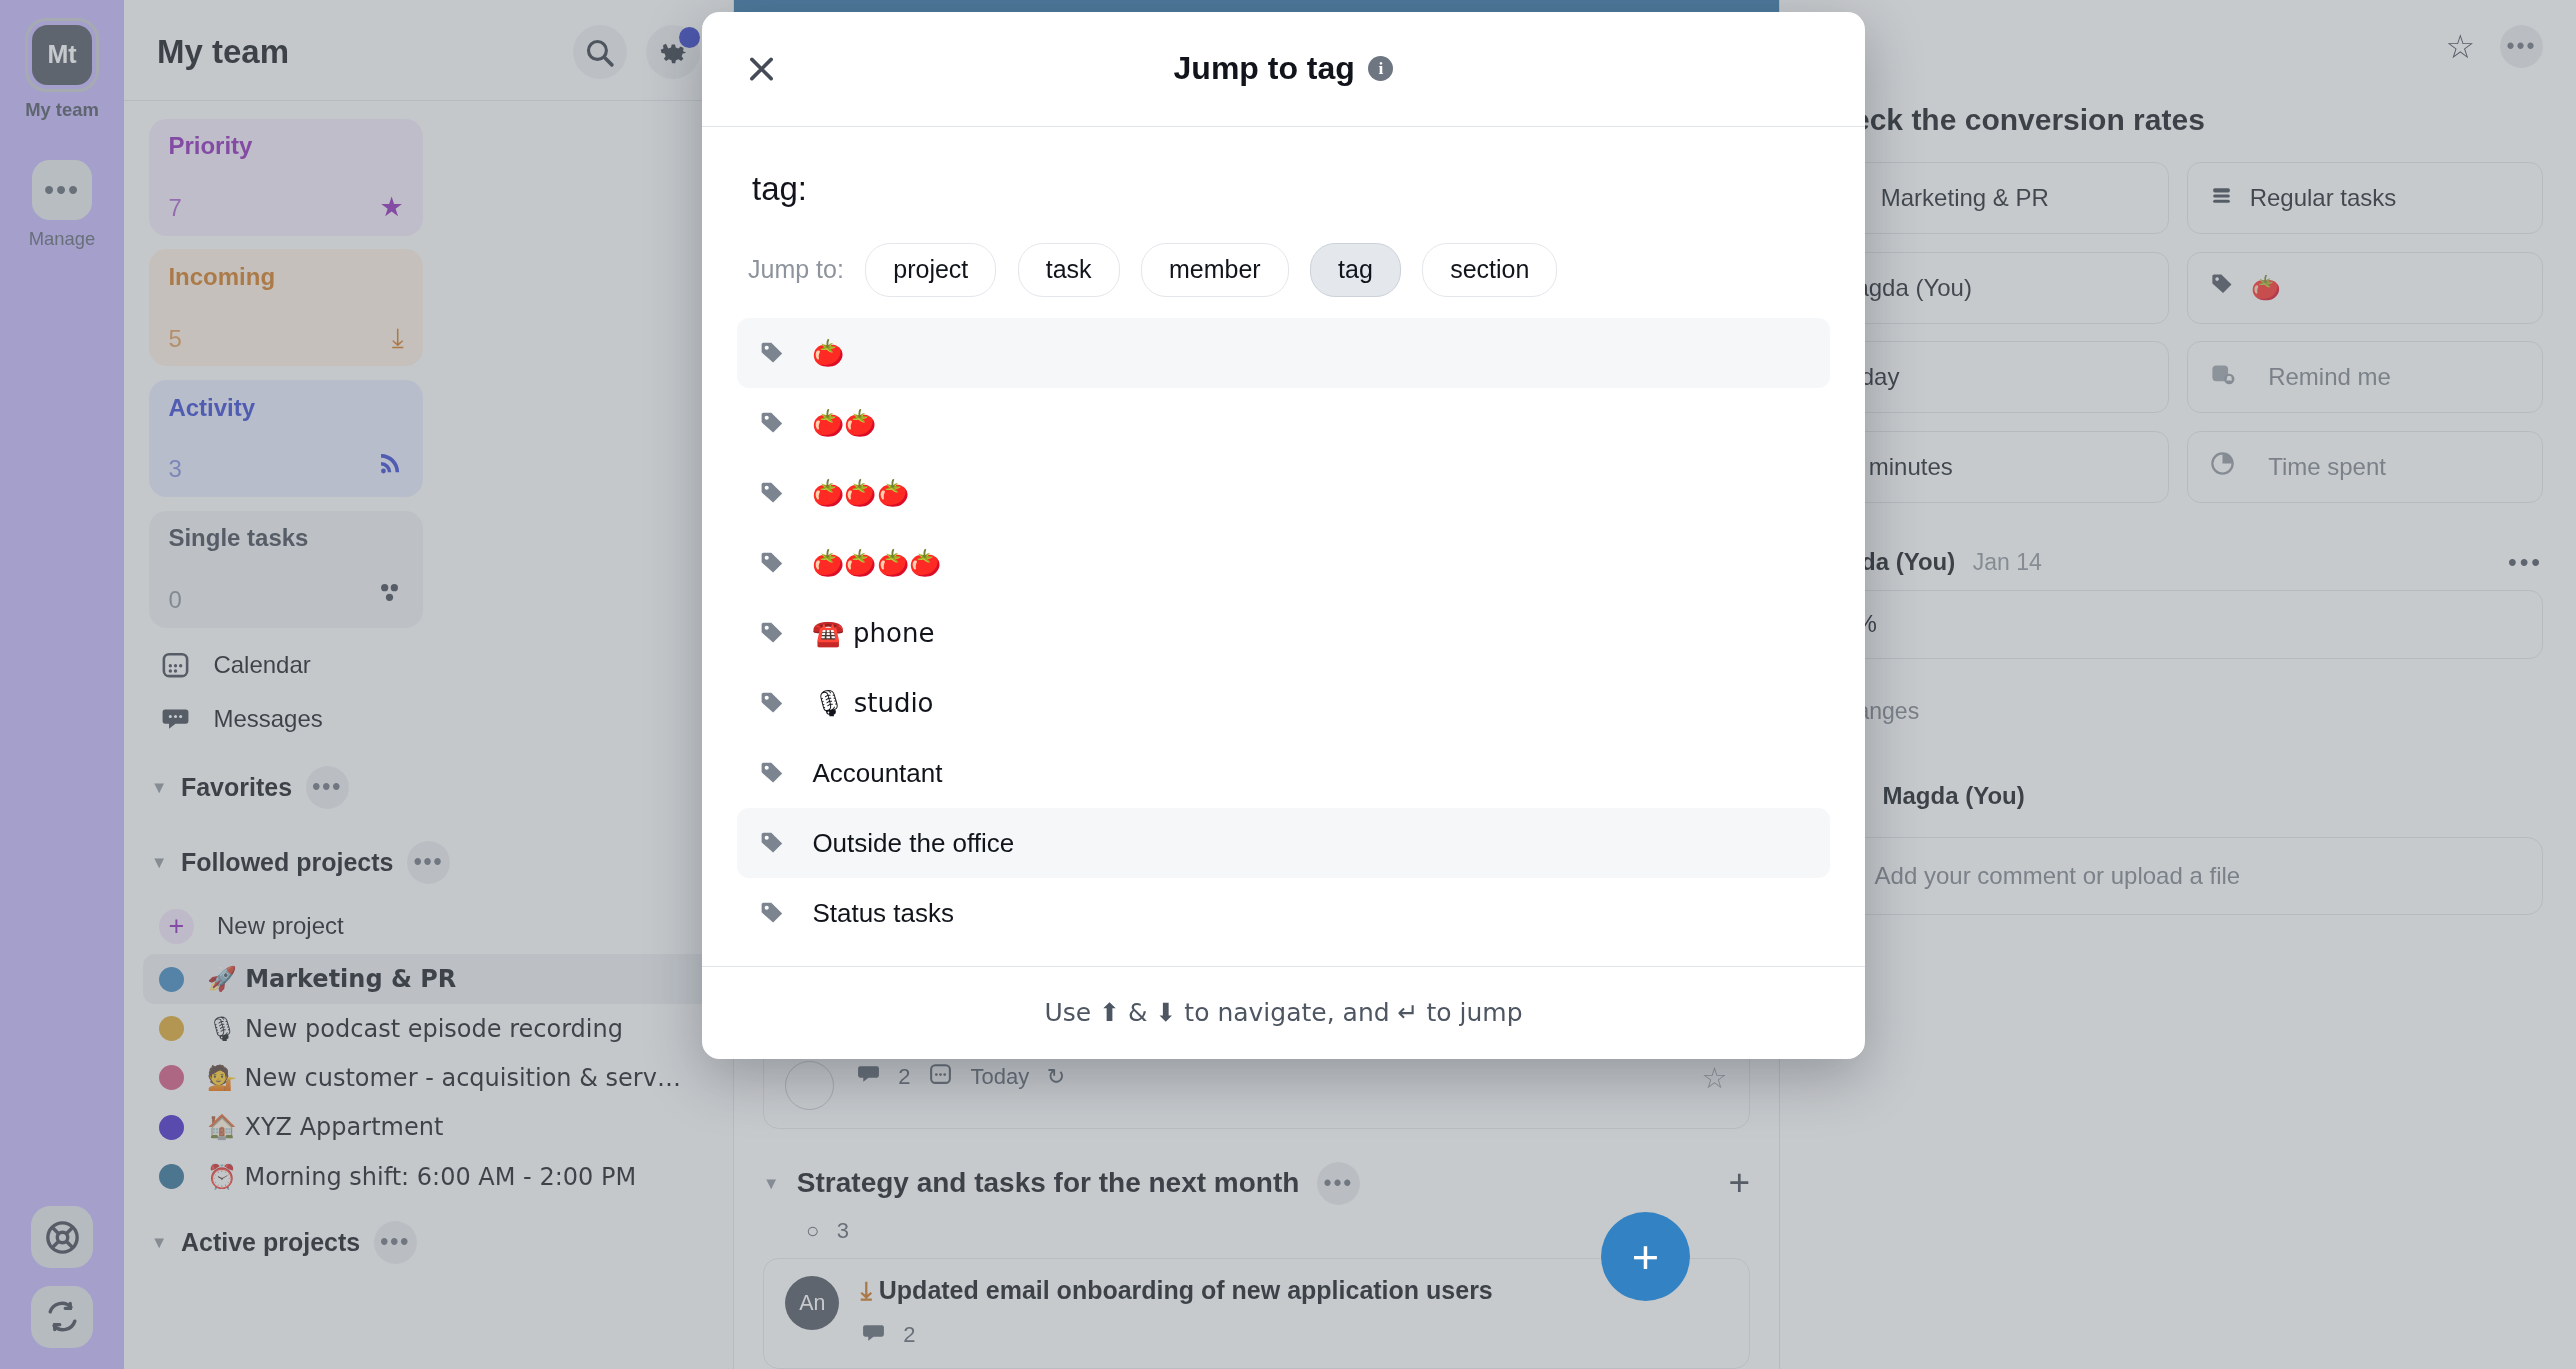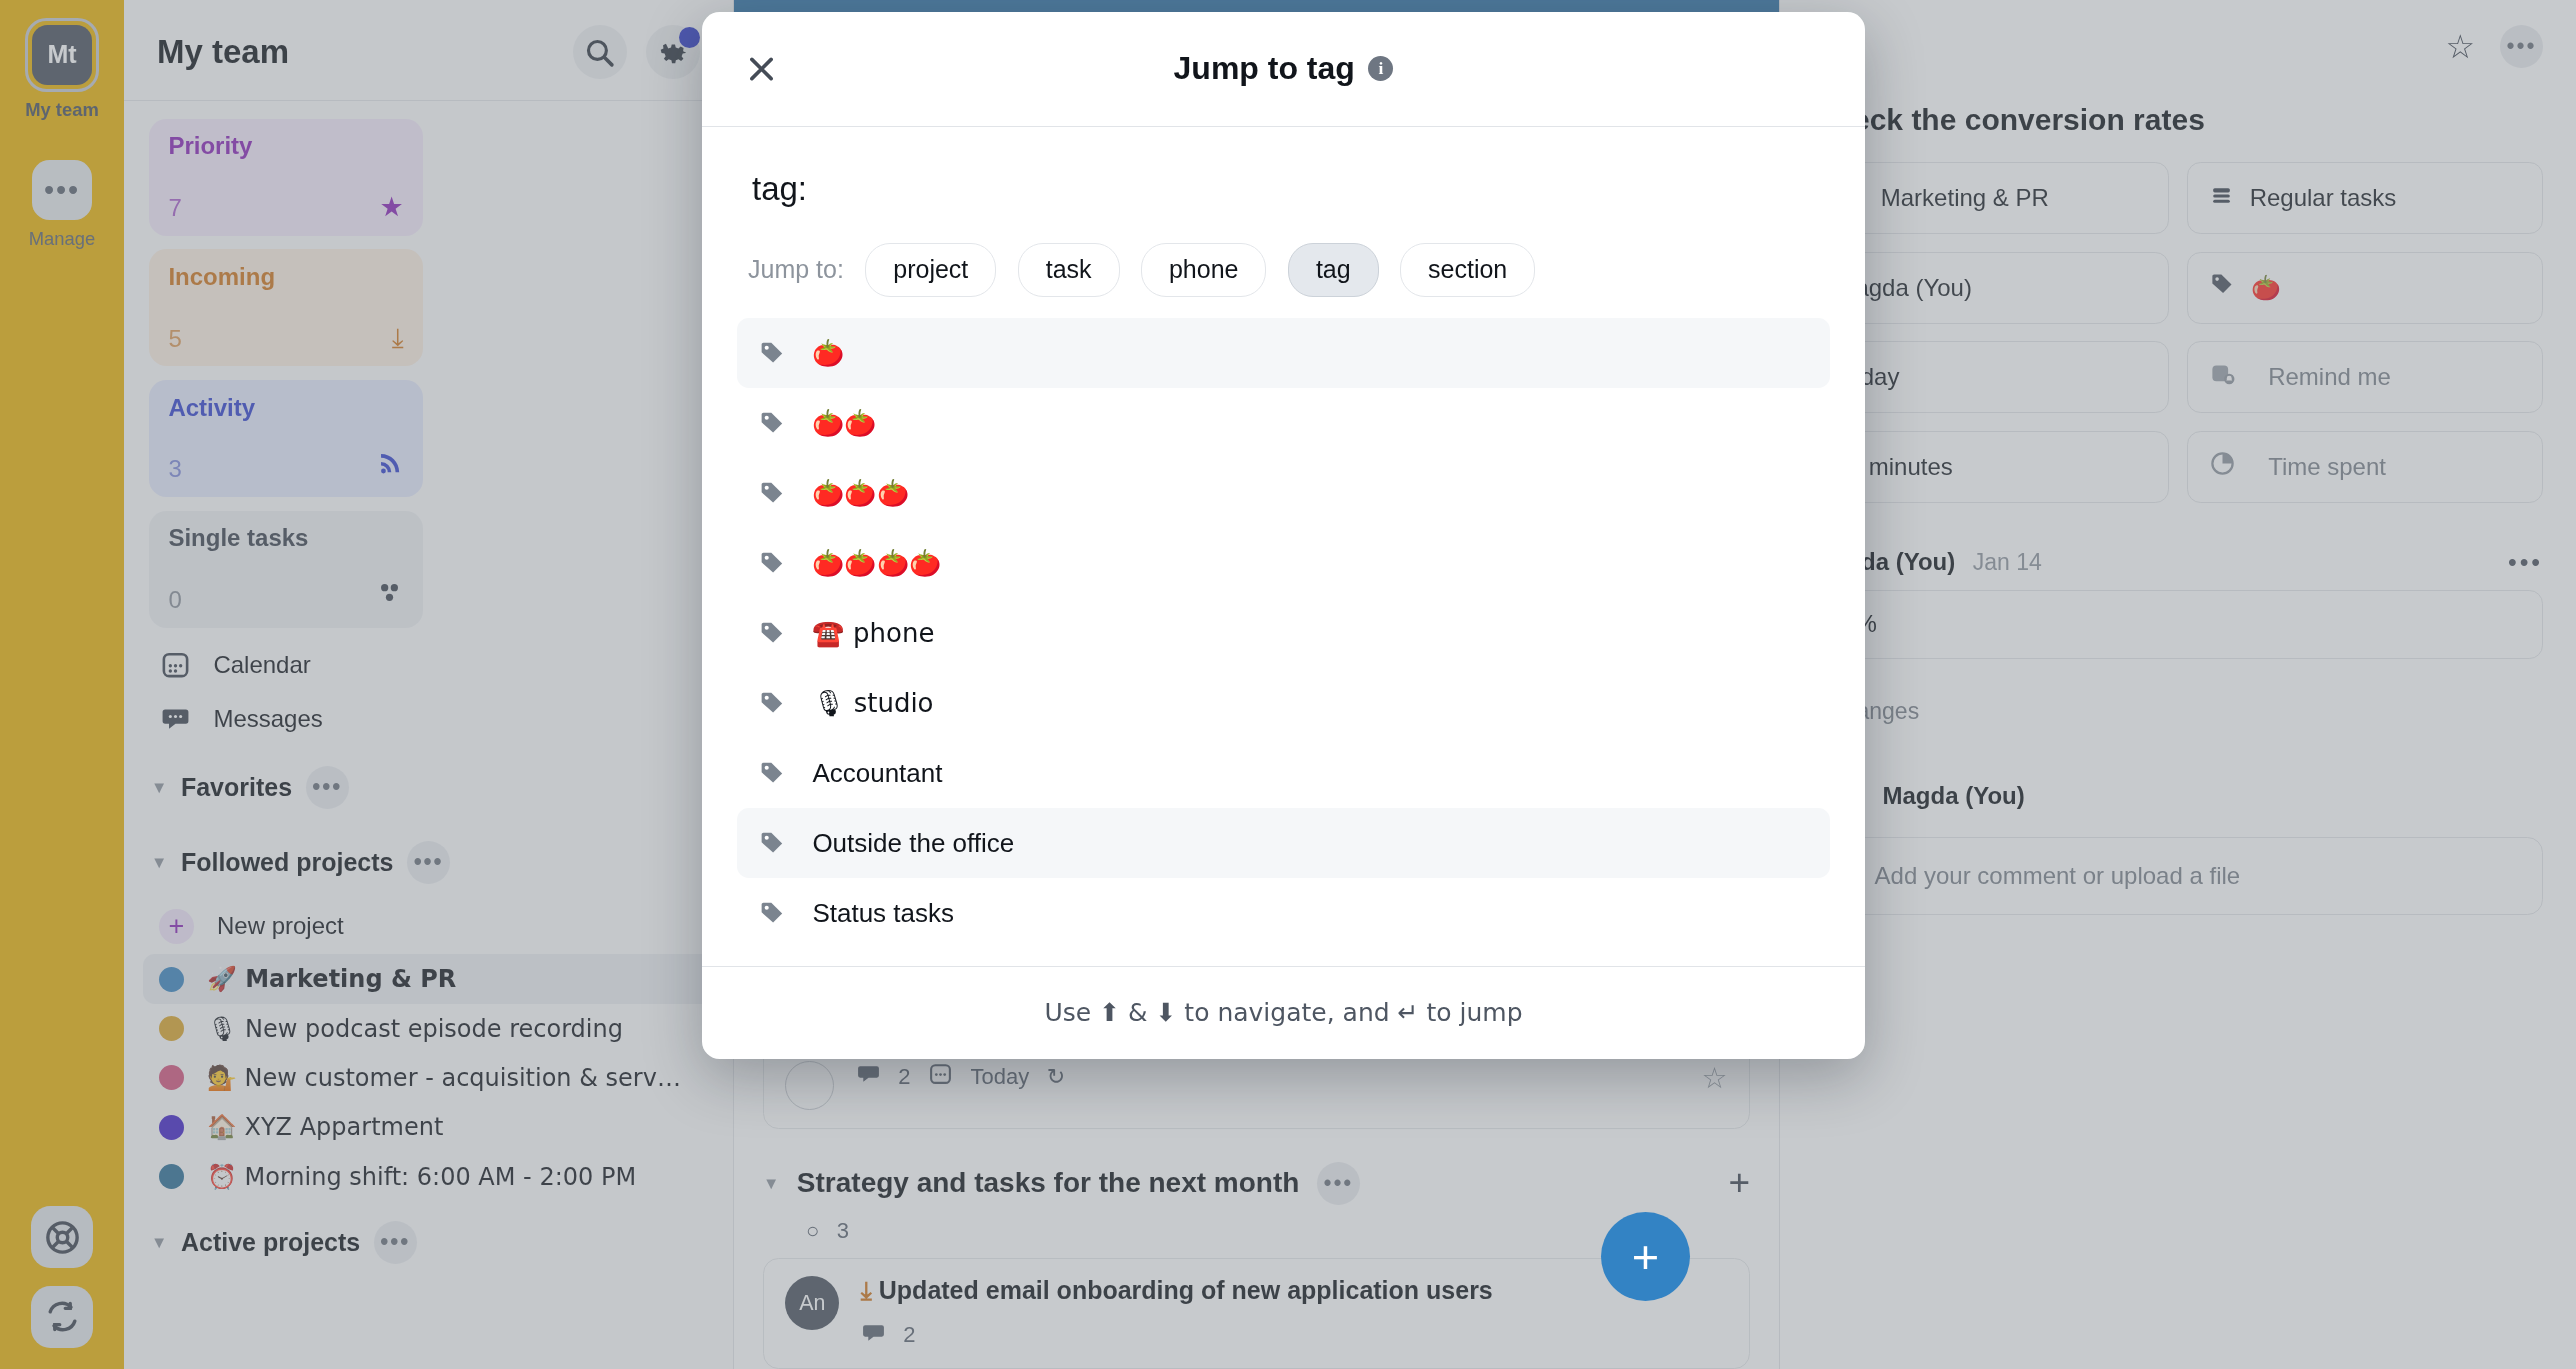--- a/index.html
+++ b/index.html
@@ -18,21 +18,21 @@
     filter: none;
   }
   .dim-veil {
     position: absolute; inset: 0;
     background: rgba(122,128,136,.42);
     z-index: 40;
   }
 
   
   .rail {
-    width: 124px; flex: 0 0 124px; background: #eab308;
+    width: 124px; flex: 0 0 124px; background: #c4b5fd;
     display: flex; flex-direction: column; align-items: center;
     padding-top: 17.5px; position: relative;
   }
   .rail-avatar-wrap {
     width: 74px; height: 74px; border-radius: 21.4px;
     border: 3.9px solid #c6cad0; display: flex; align-items: center; justify-content: center;
   }
   .rail-avatar {
     width: 60px; height: 60px; border-radius: 15.5px; background: #4a525e;
     color: #fff; font-size: 25px; font-weight: 600;
@@ -518,21 +518,21 @@
     </div>
 
     <div class="query-line">
       <span>tag:</span>
     </div>
 
     <div class="jumpto-row">
       <span class="jumpto-label">Jump to:</span>
       <span class="chip-pill">project</span>
       <span class="chip-pill">task</span>
-      <span class="chip-pill">phone</span>
+      <span class="chip-pill">member</span>
       <span class="chip-pill selected">tag</span>
       <span class="chip-pill">section</span>
     </div>
 
     <div class="tag-list">
       <div class="tag-row highlight">
         <span class="tag-icon">
             <svg width="29" height="29" viewBox="0 0 24 24">
               <path fill="#7b848f" d="M3 11V4.5C3 3.7 3.7 3 4.5 3H11l9 9-7.5 7.5L3 11z"></path>
               <circle cx="7.2" cy="7.2" r="1.7" fill="#fff"></circle>

